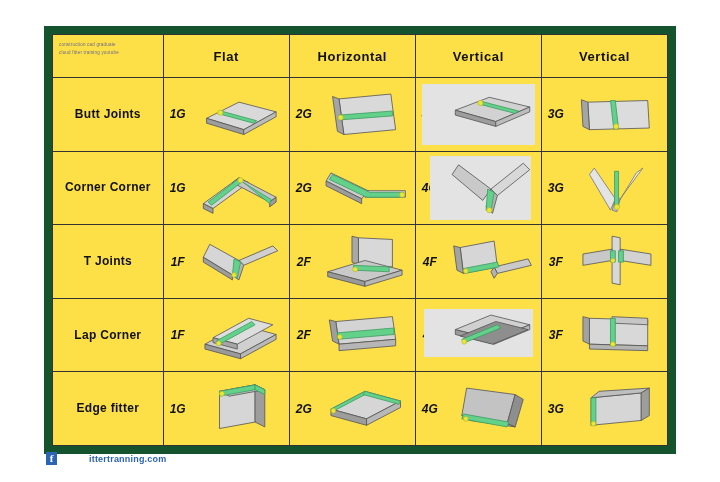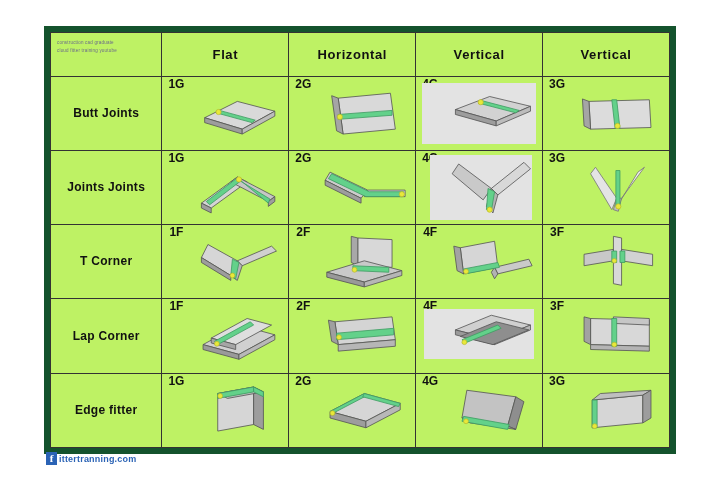--- a/index.html
+++ b/index.html
@@ -12,22 +12,22 @@
   #page{
     position:relative;
     width:720px;height:482px;
     background:#ffffff;
   }
   
   #chart{
     position:absolute;
     left:44px; top:26px;
     width:632px; height:428px;
-    border:6px solid #14532d;
-    background:#bef264;
+    border:8px solid #14532d;
+    background:#fde047;
     box-sizing:border-box;
   }
   table{
     width:100%;height:100%;
     border-collapse:collapse;
     table-layout:fixed;
   }
   td,th{
     border:1px solid #333;
     padding:0;
@@ -58,23 +58,25 @@
     font-size:12px;
     color:#111;
     letter-spacing:.3px;
     line-height:15px;
   }
   .cell{
     position:relative;
   }
   .cell-inner{
     display:flex;
+    align-items:center;
     justify-content:flex-start;
     height:100%;
     width:100%;
+    font-style:italic;
   }
   .pos{
     font-weight:bold;
     font-size:12px;
     color:#111;
     width:28px;
     flex:0 0 28px;
     text-align:center;
   }
   .art{
@@ -102,20 +104,21 @@
     line-height:13px;
     text-align:center;
     font-family:"Liberation Serif", serif;
     margin-right:2px;
   }
   .site{
     font-size:9px;
     font-weight:bold;
     color:#2b63b5;
     letter-spacing:.2px;
+    margin-left:30px;
   }
   
   col.c0{width:18.0%;}
   col.c1{width:20.5%;}
   col.c2{width:20.5%;}
   col.c3{width:20.5%;}
   col.c4{width:20.5%;}
   tr.head-row{height:10.5%;}
   tr.body-row{height:17.9%;}
 </style>
@@ -202,21 +205,21 @@
                   <polygon points="22,24 24,58 16,54 14,21" fill="#a5a5a5" stroke="#555" stroke-width="1"></polygon>
                   <polygon points="56,22 60,57 54,57 50,22" fill="#63d18a" stroke="#3f9c63" stroke-width="1"></polygon>
                   <circle cx="57" cy="54" r="3.2" fill="#e8e83a" stroke="#b5b52a" stroke-width="0.8"></circle>
                 </svg>
               </div>
             </div>
           </td>
         </tr>
 
         <tr class="body-row">
-          <td class="row-head">Joints Joints</td>
+          <td class="row-head">Corner Corner</td>
 
           <td class="cell">
             <div class="cell-inner">
               <div class="pos">1G</div>
               <div class="art">
                 <svg viewBox="0 0 120 78" preserveAspectRatio="xMidYMid meet">
                   <polygon points="14,58 58,26 70,32 26,64" fill="#d4d4d4" stroke="#555" stroke-width="1"></polygon>
                   <polygon points="14,58 26,64 26,70 14,64" fill="#9d9d9d" stroke="#555" stroke-width="1"></polygon>
                   <polygon points="58,26 104,50 96,56 50,32" fill="#c6c6c6" stroke="#555" stroke-width="1"></polygon>
                   <polygon points="104,50 96,56 96,62 104,56" fill="#9d9d9d" stroke="#555" stroke-width="1"></polygon>
@@ -269,21 +272,21 @@
                   <polygon points="56,52 62,52 58,68 52,66" fill="#bdbdbd" stroke="#777" stroke-width="1"></polygon>
                   <polygon points="55,18 60,18 60,62 55,62" fill="#63d18a" stroke="#3f9c63" stroke-width="1"></polygon>
                   <circle cx="58" cy="62" r="3.2" fill="#e8e83a" stroke="#b5b52a" stroke-width="0.8"></circle>
                 </svg>
               </div>
             </div>
           </td>
         </tr>
 
         <tr class="body-row">
-          <td class="row-head">T Corner</td>
+          <td class="row-head">T Joints</td>
 
           <td class="cell">
             <div class="cell-inner">
               <div class="pos">1F</div>
               <div class="art">
                 <svg viewBox="0 0 120 78" preserveAspectRatio="xMidYMid meet">
                   <polygon points="22,18 58,38 50,56 14,34" fill="#d6d6d6" stroke="#555" stroke-width="1"></polygon>
                   <polygon points="14,34 50,56 50,62 14,40" fill="#9d9d9d" stroke="#555" stroke-width="1"></polygon>
                   <polygon points="58,38 100,20 106,26 64,44" fill="#d0d0d0" stroke="#555" stroke-width="1"></polygon>
                   <polygon points="58,38 64,44 58,62 52,58" fill="#b4b4b4" stroke="#555" stroke-width="1"></polygon>

